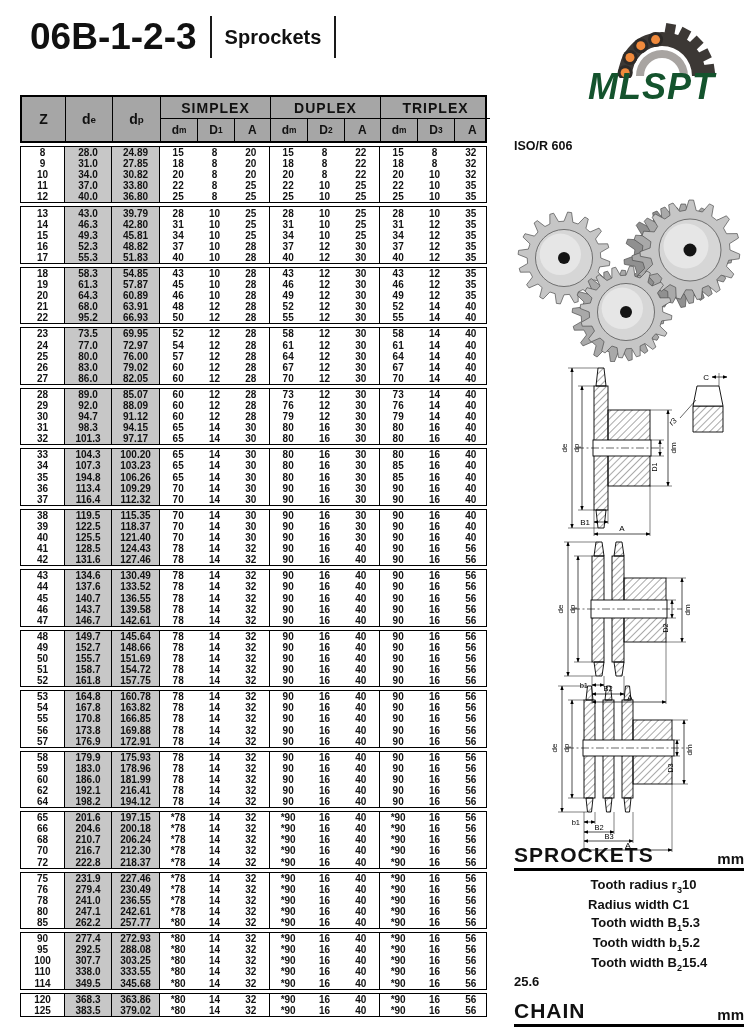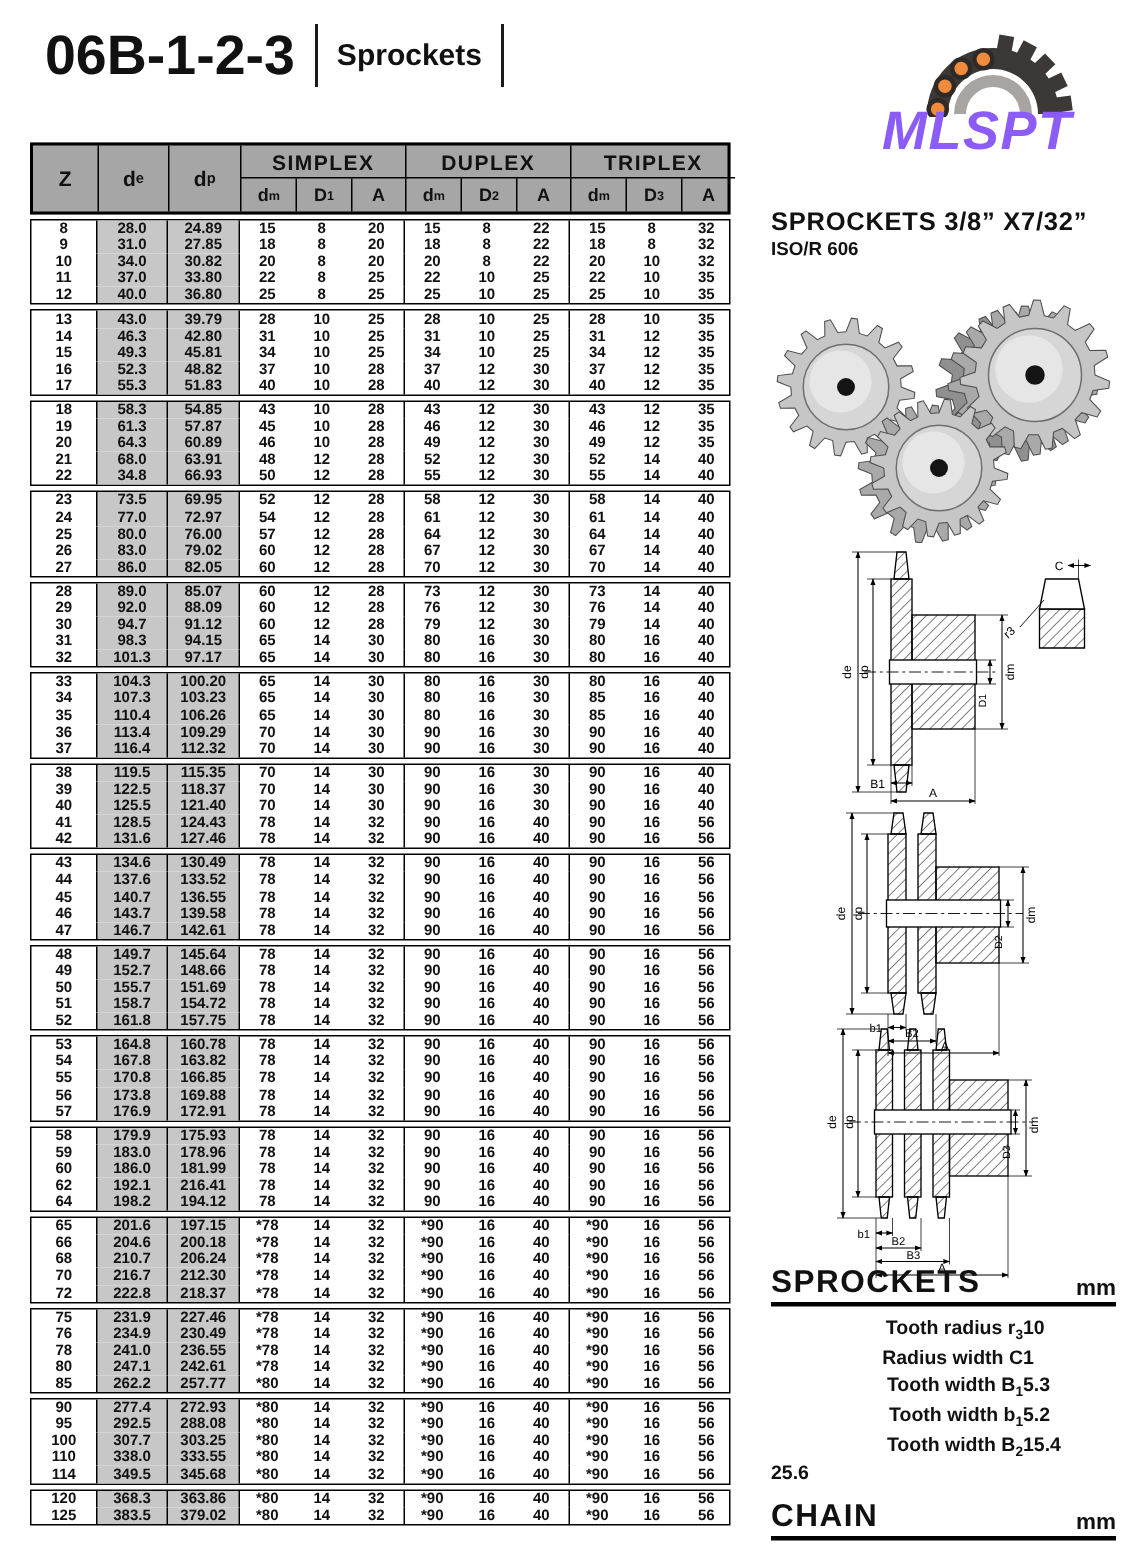--- a/index.html
+++ b/index.html
@@ -86,21 +86,21 @@
       <path d="M 36,60 A 26,26 0 1 1 88,60 L 80,60 A 18,18 0 1 0 44,60 z" fill="#a8a4a1"></path>
       <circle cx="25.140796170605412" cy="56.77523751833663" r="7.5" fill="#2d2a28"></circle>
       <circle cx="25.140796170605412" cy="56.77523751833663" r="4.5" fill="#f08a3c"></circle>
       <circle cx="29.957060059975767" cy="41.5" r="7.5" fill="#2d2a28"></circle>
       <circle cx="29.957060059975767" cy="41.5" r="4.5" fill="#f08a3c"></circle>
       <circle cx="40.777671855011306" cy="29.691374361307297" r="7.5" fill="#2d2a28"></circle>
       <circle cx="40.777671855011306" cy="29.691374361307297" r="4.5" fill="#f08a3c"></circle>
       <circle cx="55.575017426323576" cy="23.562113138548305" r="7.5" fill="#2d2a28"></circle>
       <circle cx="55.575017426323576" cy="23.562113138548305" r="4.5" fill="#f08a3c"></circle>
     </svg>
-  <div class="logo-text" style="color: #8b5cf6;">MLSPT</div>
+  <div class="logo-text" style="color: #14532d;">MLSPT</div>
 </div>
 
 <section class="twrap">
   <div class="thead">
     <div class="hz" style="grid-column:1;grid-row:1/3">Z</div>
     <div class="hz bl subify" style="grid-column:2;grid-row:1/3">d<sub>e</sub></div>
     <div class="hz bl subify" style="grid-column:3;grid-row:1/3">d<sub>p</sub></div>
     <div class="hg bl" style="grid-column:4;grid-row:1">SIMPLEX</div>
     <div class="hg bl" style="grid-column:5;grid-row:1">DUPLEX</div>
     <div class="hg bl" style="grid-column:6;grid-row:1">TRIPLEX</div>
@@ -401,21 +401,21 @@
             <span>30</span>
           </div>
           <div class="trio bl">
             <span>52</span>
             <span>14</span>
             <span>40</span>
           </div>
         </div>
         <div class="row">
           <div class="c z">22</div>
-          <div class="c shade bl">34.8</div>
+          <div class="c shade bl">95.2</div>
           <div class="c shade bl">66.93</div>
           <div class="trio bl">
             <span>50</span>
             <span>12</span>
             <span>28</span>
           </div>
           <div class="trio bl">
             <span>55</span>
             <span>12</span>
             <span>30</span>
@@ -667,21 +667,21 @@
             <span>30</span>
           </div>
           <div class="trio bl">
             <span>85</span>
             <span>16</span>
             <span>40</span>
           </div>
         </div>
         <div class="row">
           <div class="c z">35</div>
-          <div class="c shade bl">110.4</div>
+          <div class="c shade bl">194.8</div>
           <div class="c shade bl">106.26</div>
           <div class="trio bl">
             <span>65</span>
             <span>14</span>
             <span>30</span>
           </div>
           <div class="trio bl">
             <span>80</span>
             <span>16</span>
             <span>30</span>
@@ -1361,21 +1361,21 @@
             <span>40</span>
           </div>
           <div class="trio bl">
             <span>*90</span>
             <span>16</span>
             <span>56</span>
           </div>
         </div>
         <div class="row">
           <div class="c z">76</div>
-          <div class="c shade bl">234.9</div>
+          <div class="c shade bl">279.4</div>
           <div class="c shade bl">230.49</div>
           <div class="trio bl">
             <span>*78</span>
             <span>14</span>
             <span>32</span>
           </div>
           <div class="trio bl">
             <span>*90</span>
             <span>16</span>
             <span>40</span>
@@ -1588,21 +1588,20 @@
             <span>*90</span>
             <span>16</span>
             <span>56</span>
           </div>
         </div>
       </div>
     </div>
 </section>
 
 <div class="panel-head">
-  <h2>SPROCKETS 3/8”  X7/32”</h2>
   <div class="acc">ISO/R 606</div>
 </div>
 
 <svg class="photos" id="photos" width="236" height="166" viewBox="0 0 236 166">
     <path d="M88.8,62.0L97.9,65.6L97.4,69.6L87.7,70.9L86.0,76.1L93.0,82.9L91.0,86.3L81.6,83.9L78.0,88.0L81.9,97.0L78.7,99.4L71.0,93.5L66.1,96.0L66.2,105.7L62.4,106.8L57.5,98.4L52.0,98.8L48.4,107.9L44.4,107.4L43.1,97.7L37.9,96.0L31.1,103.0L27.7,101.0L30.1,91.6L26.0,88.0L17.0,91.9L14.6,88.7L20.5,81.0L18.0,76.1L8.3,76.2L7.2,72.4L15.6,67.5L15.2,62.0L6.1,58.4L6.6,54.4L16.3,53.1L18.0,47.9L11.0,41.1L13.0,37.7L22.4,40.1L26.0,36.0L22.1,27.0L25.3,24.6L33.0,30.5L37.9,28.0L37.8,18.3L41.6,17.2L46.5,25.6L52.0,25.2L55.6,16.1L59.6,16.6L60.9,26.3L66.1,28.0L72.9,21.0L76.3,23.0L73.9,32.4L78.0,36.0L87.0,32.1L89.4,35.3L83.5,43.0L86.0,47.9L95.7,47.8L96.8,51.6L88.4,56.5z" fill="#c6c6c6" stroke="#4d4d4d" stroke-width="0.7"></path>
     <circle cx="52" cy="62" r="28.52" fill="#d6d6d6" stroke="#6f6f6f"></circle>
     <circle cx="48.32" cy="58.32" r="20.7" fill="#e6e6e6"></circle>
     <circle cx="52" cy="62" r="5.98" fill="#141414"></circle>
     <path d="M202.0,62.0L211.8,66.2L211.2,70.8L200.7,72.3L198.5,78.3L205.8,86.1L203.4,90.0L193.1,87.1L188.8,91.7L192.2,101.8L188.4,104.4L180.2,97.6L174.4,100.0L173.4,110.7L168.9,111.5L164.2,101.9L157.8,101.8L152.6,111.1L148.2,110.0L147.7,99.4L142.0,96.6L133.5,103.1L129.8,100.3L133.8,90.3L129.6,85.5L119.2,87.9L117.0,83.9L124.7,76.4L122.9,70.3L112.4,68.3L112.0,63.7L122.1,60.0L122.9,53.7L114.1,47.5L115.7,43.2L126.3,43.9L129.6,38.5L124.2,29.3L127.3,26.0L136.8,31.0L142.0,27.4L140.7,16.8L145.0,15.0L151.6,23.4L157.8,22.2L161.0,12.0L165.6,12.1L168.2,22.5L174.4,24.0L181.4,15.9L185.5,17.9L183.7,28.4L188.8,32.3L198.4,27.8L201.4,31.3L195.5,40.1L198.5,45.7L209.2,45.6L210.5,50.0L201.5,55.7z" fill="#909090" stroke="#4d4d4d" stroke-width="0.7"></path>
     <path d="M210.0,58.0L219.8,62.2L219.2,66.8L208.7,68.3L206.5,74.3L213.8,82.1L211.4,86.0L201.1,83.1L196.8,87.7L200.2,97.8L196.4,100.4L188.2,93.6L182.4,96.0L181.4,106.7L176.9,107.5L172.2,97.9L165.8,97.8L160.6,107.1L156.2,106.0L155.7,95.4L150.0,92.6L141.5,99.1L137.8,96.3L141.8,86.3L137.6,81.5L127.2,83.9L125.0,79.9L132.7,72.4L130.9,66.3L120.4,64.3L120.0,59.7L130.1,56.0L130.9,49.7L122.1,43.5L123.7,39.2L134.3,39.9L137.6,34.5L132.2,25.3L135.3,22.0L144.8,27.0L150.0,23.4L148.7,12.8L153.0,11.0L159.6,19.4L165.8,18.2L169.0,8.0L173.6,8.1L176.2,18.5L182.4,20.0L189.4,11.9L193.5,13.9L191.7,24.4L196.8,28.3L206.4,23.8L209.4,27.3L203.5,36.1L206.5,41.7L217.2,41.6L218.5,46.0L209.5,51.7z" fill="#a9a9a9" stroke="#4d4d4d" stroke-width="0.7"></path>

